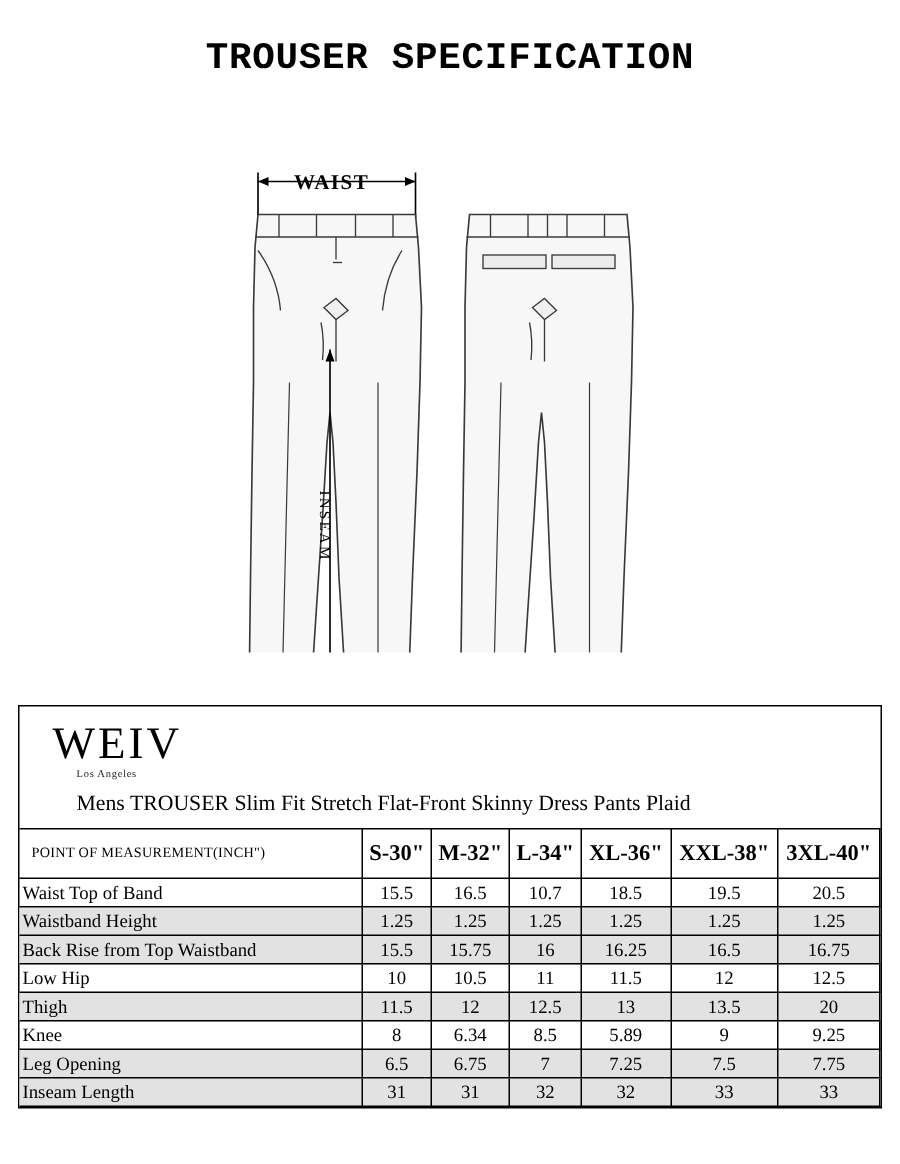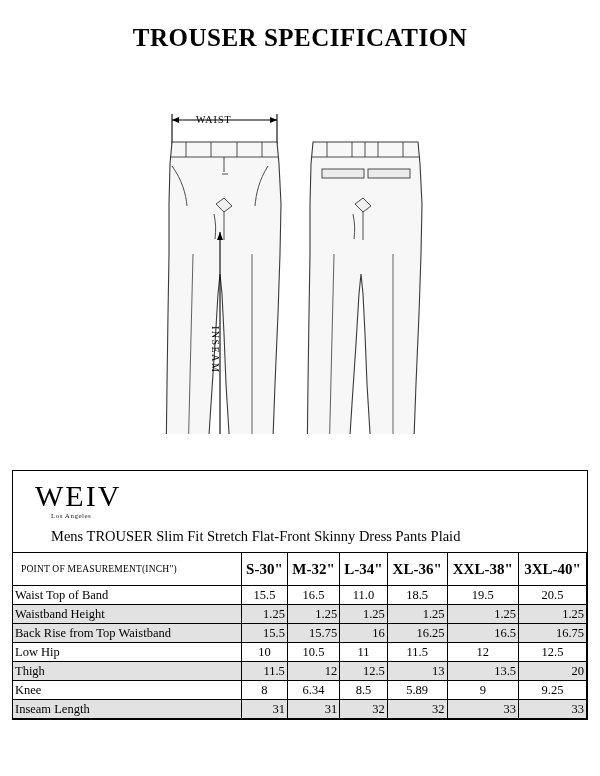--- a/index.html
+++ b/index.html
@@ -14,43 +14,43 @@
     color: #000000;
     overflow: hidden;
   }
   .page {
     position: relative;
     width: 600px;
     height: 776px;
   }
   .title {
     text-align: center;
-    font-family: Liberation Serif, serif;
+    font-family: Liberation Mono, monospace;
     font-weight: bold;
     font-size: 25px;
     letter-spacing: 0.5px;
     margin-top: 24px;
     margin-bottom: 2px;
   }
   .diagram {
     position: relative;
     width: 600px;
     height: 380px;
   }
   .diagram svg {
     display: block;
   }
   .waist-label {
     position: absolute;
     left: 196px;
     top: 60px;
-    font-size: 10px;
+    font-size: 14px;
     font-family: "Liberation Serif", serif;
     letter-spacing: 1px;
-    font-weight: normal;
+    font-weight: bold;
     text-align: right;
   }
   .inseam-label {
     position: absolute;
     left: 210px;
     top: 272px;
     font-size: 10px;
     font-family: "Liberation Serif", serif;
     letter-spacing: 1.5px;
     writing-mode: vertical-rl;
@@ -112,21 +112,20 @@
     font-size: 15px;
     font-weight: bold;
     height: 30px;
   }
   table.size-table td.label {
     text-align: left;
     font-size: 12.5px;
   }
   tr.shade td {
     background: #e2e2e2;
-    text-align: right;
   }
   .no-left-border { border-left: none !important; }
 </style>
 </head>
 <body>
 
 <div class="page">
 
   <div class="title">TROUSER SPECIFICATION</div>
 
@@ -219,21 +218,21 @@
           <th class="size-head">XL-36"</th>
           <th class="size-head">XXL-38"</th>
           <th class="size-head">3XL-40"</th>
         </tr>
       </thead>
       <tbody>
         <tr>
           <td class="label no-left-border">Waist Top of Band</td>
           <td>15.5</td>
           <td>16.5</td>
-          <td>11.0</td>
+          <td>10.7</td>
           <td>18.5</td>
           <td>19.5</td>
           <td>20.5</td>
         </tr>
         <tr class="shade">
           <td class="label no-left-border">Waistband Height</td>
           <td>1.25</td>
           <td>1.25</td>
           <td>1.25</td>
           <td>1.25</td>
@@ -270,20 +269,29 @@
         <tr>
           <td class="label no-left-border">Knee</td>
           <td>8</td>
           <td>6.34</td>
           <td>8.5</td>
           <td>5.89</td>
           <td>9</td>
           <td>9.25</td>
         </tr>
         <tr class="shade">
+          <td class="label no-left-border">Leg Opening</td>
+          <td>6.5</td>
+          <td>6.75</td>
+          <td>7</td>
+          <td>7.25</td>
+          <td>7.5</td>
+          <td>7.75</td>
+        </tr>
+        <tr class="shade">
           <td class="label no-left-border">Inseam Length</td>
           <td>31</td>
           <td>31</td>
           <td>32</td>
           <td>32</td>
           <td>33</td>
           <td>33</td>
         </tr>
       </tbody>
     </table>

